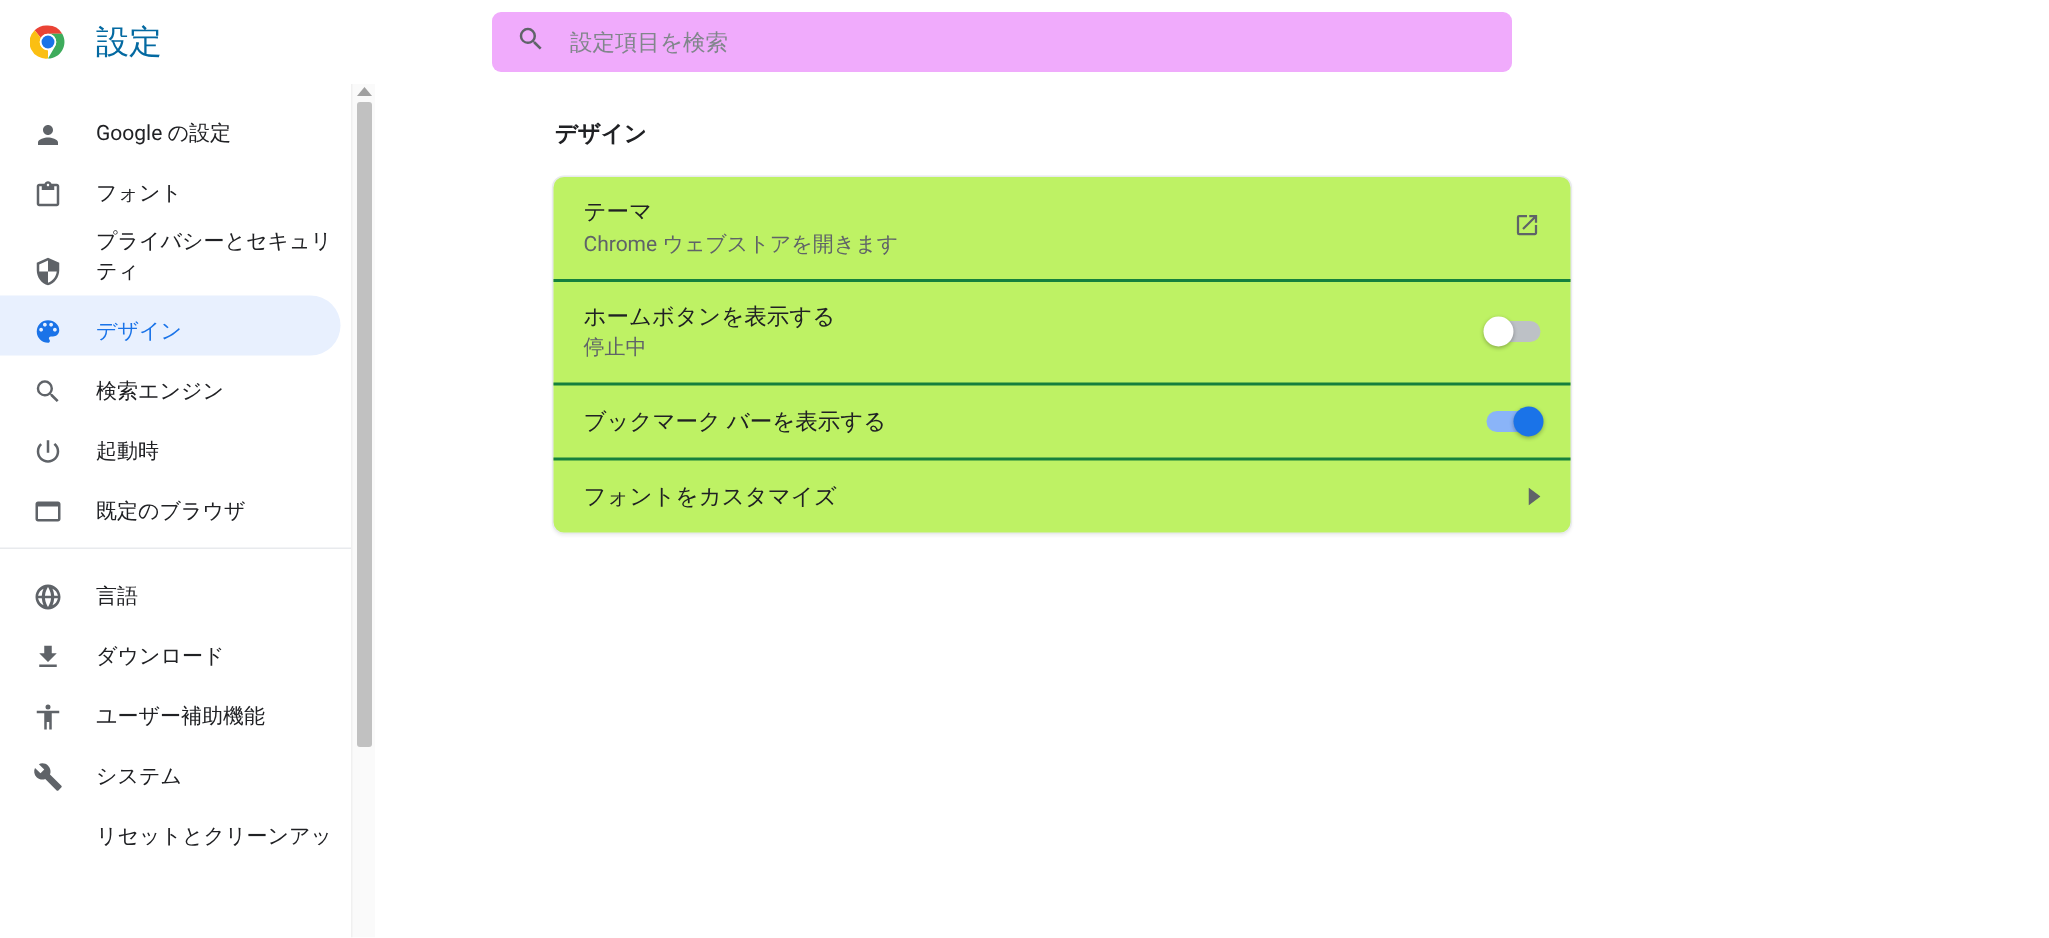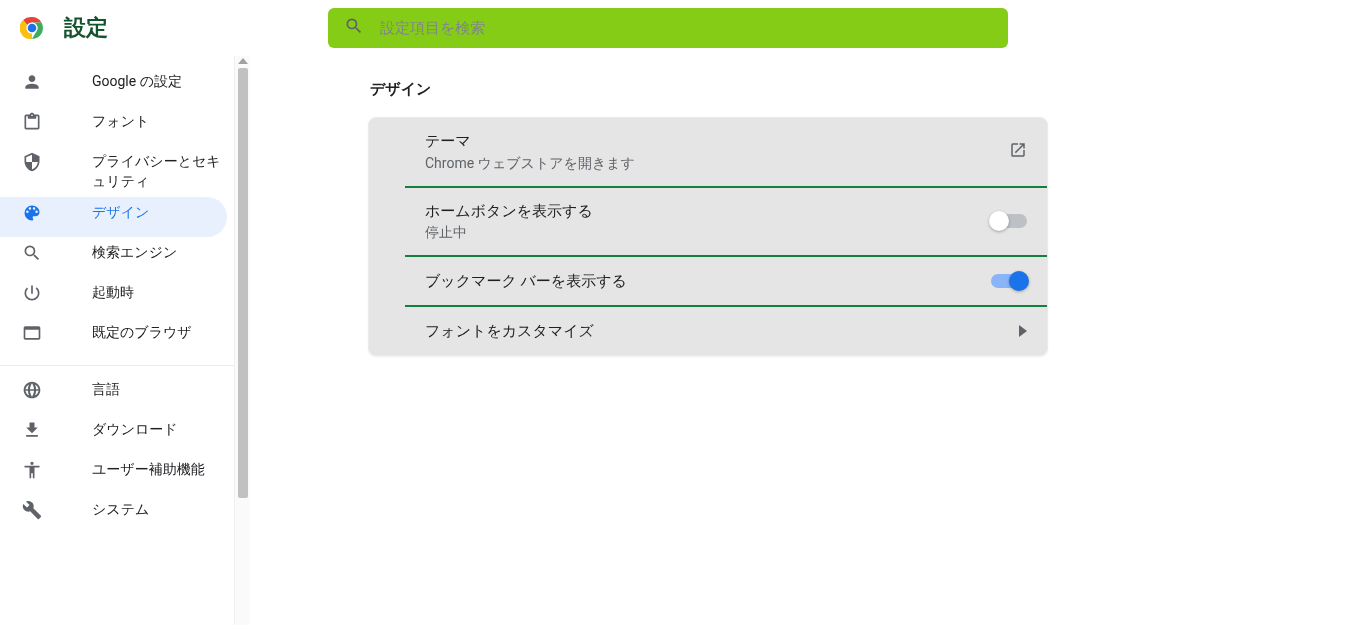--- a/index.html
+++ b/index.html
@@ -1,48 +1,48 @@
 <!DOCTYPE html>
 <html><head>
 <meta charset="utf-8">
 <style>
 * { margin: 0; padding: 0; box-sizing: border-box; font-family: "Segoe UI", Roboto, Arial, sans-serif; }
 body { background: #fff; width: 1366px; height: 625px; overflow: hidden; color: #202124; }
 
 .header { display: flex; align-items: center; height: 56px; padding: 0 20px; }
 .chrome-logo { width: 24px; height: 24px; margin-right: 20px; }
-.header-title { font-size: 22px; font-weight: 700; color: #14532d; margin-right: 220px; }
-
-.search-bar { display: flex; align-items: center; background: #84cc16; border-radius: 6px; width: 680px; height: 40px; padding: 0 16px; }
+.header-title { font-size: 22px; font-weight: 400; color: #0369a1; margin-right: 220px; }
+
+.search-bar { display: flex; align-items: center; background: #f0abfc; border-radius: 6px; width: 680px; height: 40px; padding: 0 16px; }
 .search-bar svg { width: 20px; height: 20px; fill: #5f6368; margin-right: 16px; }
 .search-bar input { border: none; background: transparent; font-size: 15px; color: #5f6368; outline: none; flex: 1; }
 .search-bar input::placeholder { color: #80868b; }
 
 .layout { display: flex; height: calc(625px - 56px); }
 
 .sidebar-wrap { width: 250px; position: relative; }
 .sidebar { width: 235px; height: 100%; overflow-y: auto; padding-top: 10px; }
 .sidebar-scrollbar { position: absolute; right: 0; top: 0; width: 16px; height: 100%; background: #fafafa; border-left: 1px solid #f0f0f0; }
 .sidebar-scrollbar::before { content: ""; position: absolute; top: 2px; left: 3px; width: 0; height: 0; border-left: 5px solid transparent; border-right: 5px solid transparent; border-bottom: 6px solid #a0a0a0; }
 .sidebar-thumb { position: absolute; top: 12px; left: 3px; width: 10px; height: 430px; background: #c1c1c1; border-radius: 2px; }
 
-.nav-item { display: flex; align-items: flex-start; min-height: 40px; padding: 6px 0 6px 22px; cursor: pointer; margin-right: 8px; border-radius: 0 20px 20px 0; gap: 28px; }
+.nav-item { display: flex; align-items: flex-end; min-height: 40px; padding: 6px 0 6px 22px; cursor: pointer; margin-right: 8px; border-radius: 0 20px 20px 0; }
 .nav-item.active { background: #e8f0fe; }
 .nav-item.active .nav-label { color: #1a73e8; }
 .nav-item.active svg { fill: #1a73e8; }
 .nav-icon { width: 20px; height: 20px; display: flex; align-items: center; justify-content: center; margin-right: 22px; flex-shrink: 0; }
 .nav-icon svg { width: 20px; height: 20px; fill: #5f6368; }
 .nav-label { font-size: 14px; color: #202124; line-height: 1.4; }
 .nav-divider { height: 1px; background: #e8eaed; margin: 8px 0 8px 0; }
 
 .main { flex: 1; padding: 24px 0 0 0; overflow-y: auto; }
 .content { width: 680px; margin-left: 118px; }
 .section-title { font-size: 15px; color: #202124; margin-bottom: 18px; padding-left: 2px; }
 
-.card { background: #e5e5e5; border: 1px solid #e8eaed; border-radius: 8px; box-shadow: 0 1px 2px rgba(60,64,67,.08); padding-left: 36px; }
+.card { background: #bef264; border: 1px solid #e8eaed; border-radius: 8px; box-shadow: 0 1px 2px rgba(60,64,67,.08); }
 .row { display: flex; align-items: center; justify-content: space-between; min-height: 50px; padding: 12px 20px; border-top: 2px solid #15803d; cursor: pointer; }
 .row:first-child { border-top: none; }
 .row-text { display: flex; flex-direction: column; }
 .row-label { font-size: 15px; color: #202124; line-height: 1.5; }
 .row-sub { font-size: 14px; color: #5f6368; line-height: 1.5; }
 
 .trailing-icon svg { width: 18px; height: 18px; fill: #5f6368; }
 .chevron svg { width: 8px; height: 12px; fill: #5f6368; }
 
 .toggle { width: 36px; height: 14px; border-radius: 8px; position: relative; }
@@ -164,20 +164,24 @@
         <span class="nav-label">ユーザー補助機能</span>
       </div>
       <div class="nav-item">
         <span class="nav-icon">
             <svg viewBox="0 0 24 24">
               <path d="M22.7 19l-9.1-9.1c.9-2.3.4-5-1.5-6.9-2-2-5-2.4-7.4-1.3L9 6 6 9 1.6 4.7C.4 7.1.9 10.1 2.9 12.1c1.9 1.9 4.6 2.4 6.9 1.5l9.1 9.1c.4.4 1 .4 1.4 0l2.3-2.3c.5-.4.5-1.1.1-1.4z"></path>
             </svg>
           </span>
         <span class="nav-label">システム</span>
       </div>
+      <div class="nav-item">
+        <span class="nav-icon"></span>
+        <span class="nav-label">リセットとクリーンアッ</span>
+      </div>
     </nav>
     <div class="sidebar-scrollbar">
       <div class="sidebar-thumb"></div>
     </div>
   </div>
 
   <main class="main">
     <div class="content">
       <h2 class="section-title">デザイン</h2>
       <div class="card">

